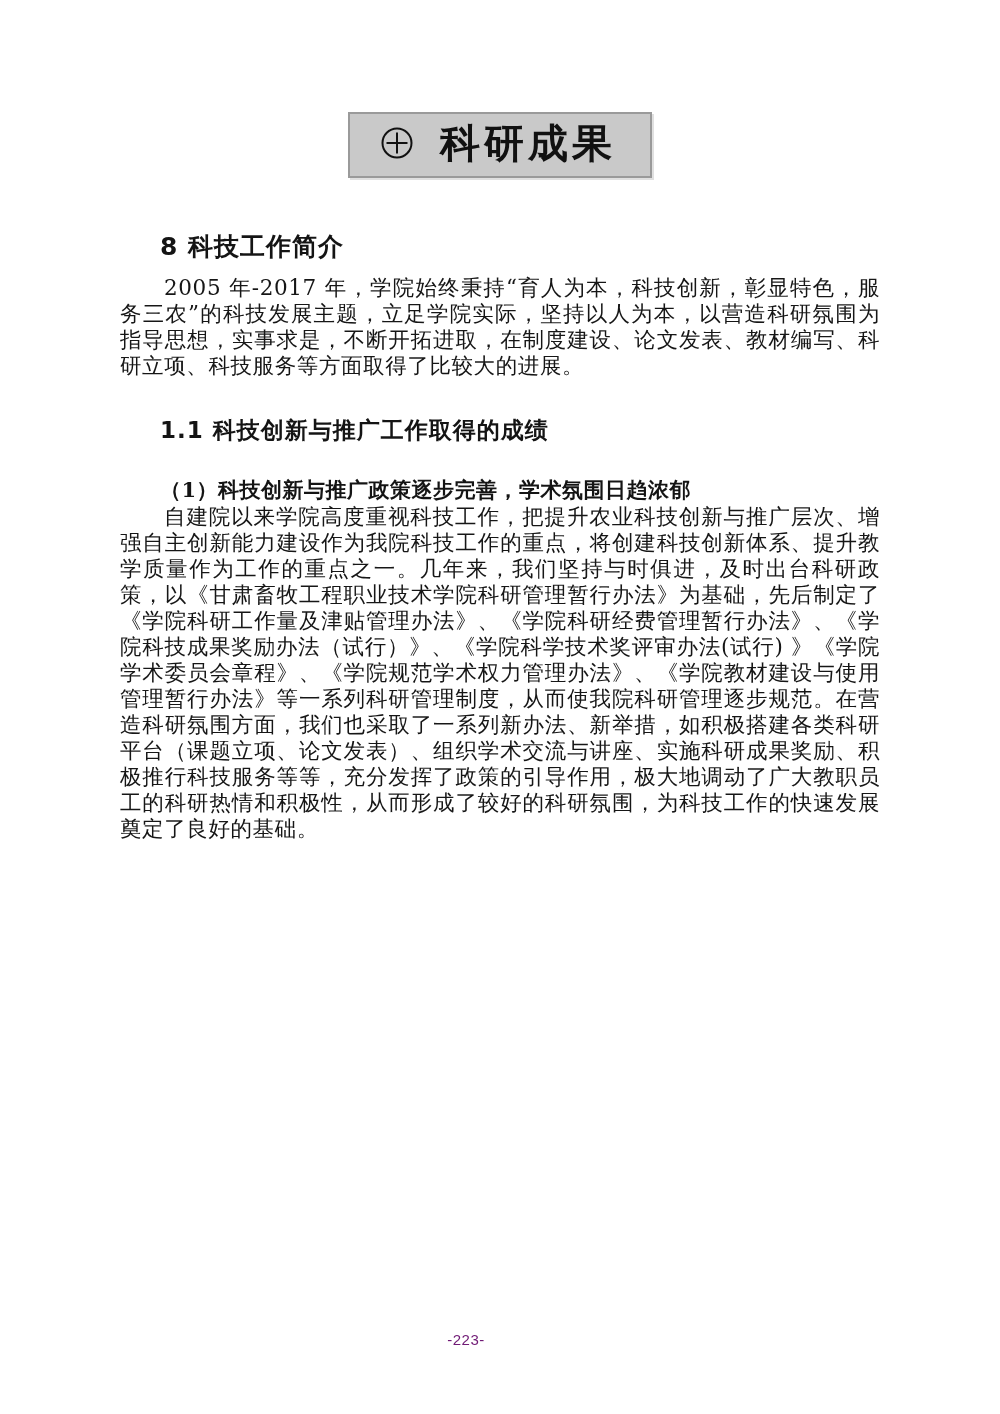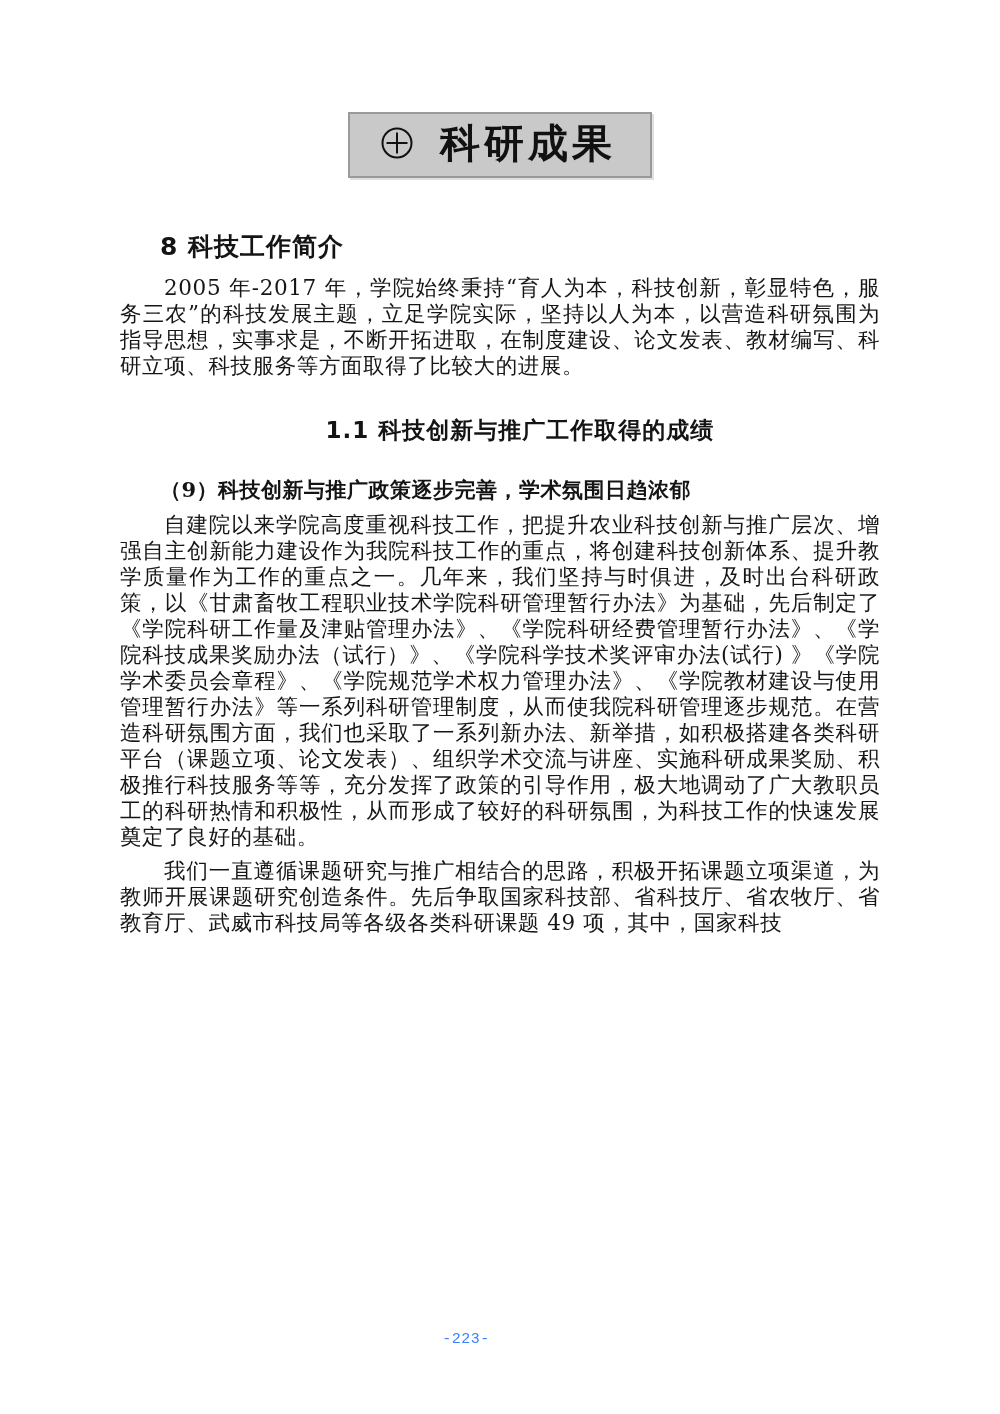--- a/index.html
+++ b/index.html
@@ -65,21 +65,20 @@
     letter-spacing: 1px;
     color: #141414;
   }
   h2.h-sub {
     font-family: "DejaVu Sans", "Liberation Sans", sans-serif;
     font-size: 23px;
     font-weight: 700;
     margin: 36px 0 0 40px;
     letter-spacing: 1px;
     color: #141414;
-    text-align: center;
   }
   h3.h-item {
     font-family: "DejaVu Serif", "Liberation Serif", serif;
     font-size: 21px;
     font-weight: 700;
     margin: 30px 0 0 40px;
     letter-spacing: 0.5px;
     color: #141414;
   }
 
@@ -88,33 +87,33 @@
     font-size: 21.5px;
     line-height: 26px;
     margin: 12px 0 0 0;
     text-align: justify;
     text-justify: inter-ideograph;
     text-indent: 2.05em;
     letter-spacing: 0.6px;
     color: #161616;
   }
   p.tight {
-    margin-top: 8px;
+    margin-top: 0;
   }
 
   
   .footer {
     position: absolute;
     left: 0;
     bottom: 66px;
     width: 932px;
     text-align: center;
     font-size: 15px;
-    font-family: Liberation Mono, monospace;
-    color: #3b82f6;
+    font-family: Liberation Sans, sans-serif;
+    color: #701a75;
     letter-spacing: 0.5px;
   }
 </style>
 </head>
 <body>
 
 <div class="page">
 
   <div class="title-banner-wrap">
     <div class="title-banner">
@@ -127,22 +126,21 @@
       </span>
       <span class="title-text">科研成果</span>
     </div>
   </div>
 
   <h1 class="h-main">8 科技工作简介</h1>
   <p class="body-par">2005 年-2017 年，学院始终秉持“育人为本，科技创新，彰显特色，服务三农”的科技发展主题，立足学院实际，坚持以人为本，以营造科研氛围为指导思想，实事求是，不断开拓进取，在制度建设、论文发表、教材编写、科研立项、科技服务等方面取得了比较大的进展。</p>
 
   <h2 class="h-sub">1.1 科技创新与推广工作取得的成绩</h2>
 
-  <h3 class="h-item">（9）科技创新与推广政策逐步完善，学术氛围日趋浓郁</h3>
+  <h3 class="h-item">（1）科技创新与推广政策逐步完善，学术氛围日趋浓郁</h3>
   <p class="body-par tight">自建院以来学院高度重视科技工作，把提升农业科技创新与推广层次、增强自主创新能力建设作为我院科技工作的重点，将创建科技创新体系、提升教学质量作为工作的重点之一。几年来，我们坚持与时俱进，及时出台科研政策，以《甘肃畜牧工程职业技术学院科研管理暂行办法》为基础，先后制定了《学院科研工作量及津贴管理办法》、《学院科研经费管理暂行办法》、《学院科技成果奖励办法（试行）》、《学院科学技术奖评审办法(试行) 》《学院学术委员会章程》、《学院规范学术权力管理办法》、《学院教材建设与使用管理暂行办法》等一系列科研管理制度，从而使我院科研管理逐步规范。在营造科研氛围方面，我们也采取了一系列新办法、新举措，如积极搭建各类科研平台（课题立项、论文发表）、组织学术交流与讲座、实施科研成果奖励、积极推行科技服务等等，充分发挥了政策的引导作用，极大地调动了广大教职员工的科研热情和积极性，从而形成了较好的科研氛围，为科技工作的快速发展奠定了良好的基础。</p>
 
-  <p class="body-par tight">我们一直遵循课题研究与推广相结合的思路，积极开拓课题立项渠道，为教师开展课题研究创造条件。先后争取国家科技部、省科技厅、省农牧厅、省教育厅、武威市科技局等各级各类科研课题 49 项，其中，国家科技</p>
 
   <div class="footer">
     <span>-223-</span>
   </div>
 
 </div>
 
 </body></html>

